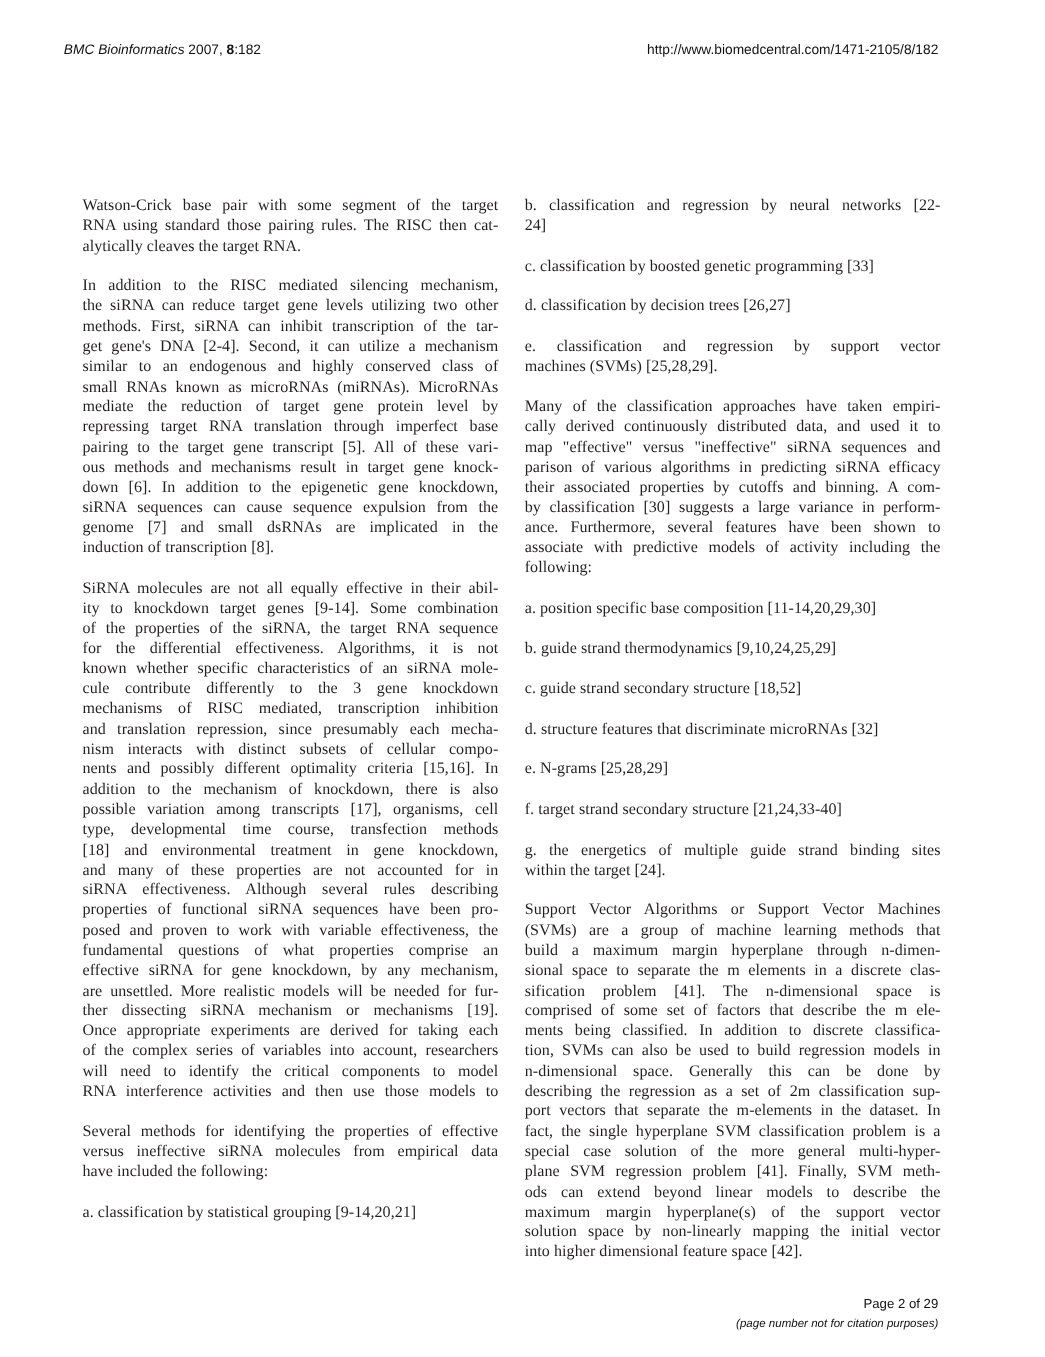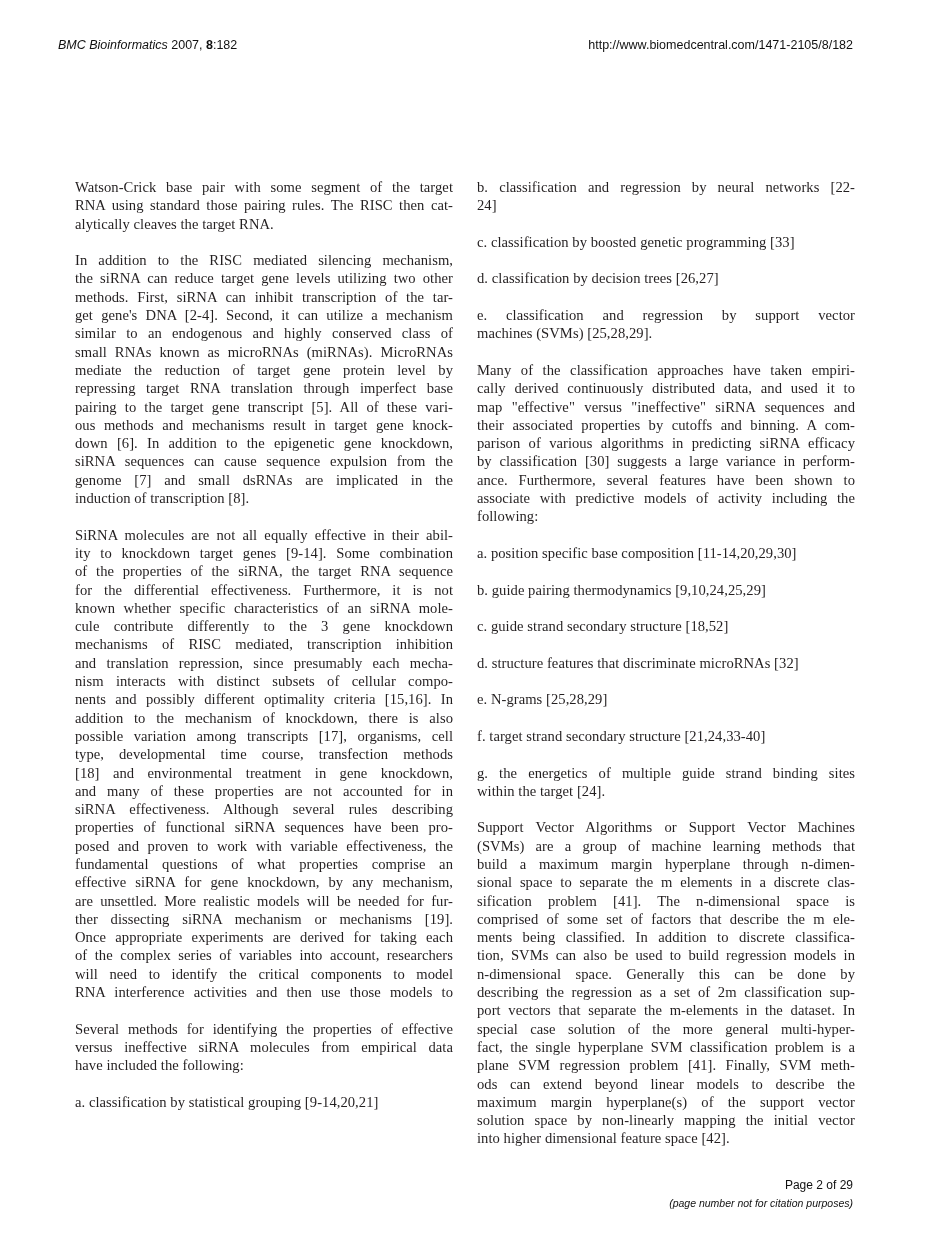--- a/index.html
+++ b/index.html
@@ -45,21 +45,21 @@
       <div class="ln">down [6]. In addition to the epigenetic gene knockdown,</div>
       <div class="ln">siRNA sequences can cause sequence expulsion from the</div>
       <div class="ln">genome [7] and small dsRNAs are implicated in the</div>
       <div class="ln last">induction of transcription [8].</div>
     </div>
     <div class="gap"></div>
     <div>
       <div class="ln">SiRNA molecules are not all equally effective in their abil-</div>
       <div class="ln">ity to knockdown target genes [9-14]. Some combination</div>
       <div class="ln">of the properties of the siRNA, the target RNA sequence</div>
-      <div class="ln">for the differential effectiveness. Furthermore, it is not</div>
+      <div class="ln">for the differential effectiveness. Algorithms, it is not</div>
       <div class="ln">known whether specific characteristics of an siRNA mole-</div>
       <div class="ln">cule contribute differently to the 3 gene knockdown</div>
       <div class="ln">mechanisms of RISC mediated, transcription inhibition</div>
       <div class="ln">and translation repression, since presumably each mecha-</div>
       <div class="ln">nism interacts with distinct subsets of cellular compo-</div>
       <div class="ln">nents and possibly different optimality criteria [15,16]. In</div>
       <div class="ln">addition to the mechanism of knockdown, there is also</div>
       <div class="ln">possible variation among transcripts [17], organisms, cell</div>
       <div class="ln">type, developmental time course, transfection methods</div>
       <div class="ln">[18] and environmental treatment in gene knockdown,</div>
@@ -103,34 +103,34 @@
     <div class="gap"></div>
     <div>
       <div class="ln">e. classification and regression by support vector</div>
       <div class="ln last">machines (SVMs) [25,28,29].</div>
     </div>
     <div class="gap"></div>
     <div>
       <div class="ln">Many of the classification approaches have taken empiri-</div>
       <div class="ln">cally derived continuously distributed data, and used it to</div>
       <div class="ln">map "effective" versus "ineffective" siRNA sequences and</div>
+      <div class="ln">parison of various algorithms in predicting siRNA efficacy</div>
       <div class="ln">their associated properties by cutoffs and binning. A com-</div>
-      <div class="ln">parison of various algorithms in predicting siRNA efficacy</div>
       <div class="ln">by classification [30] suggests a large variance in perform-</div>
       <div class="ln">ance. Furthermore, several features have been shown to</div>
       <div class="ln">associate with predictive models of activity including the</div>
       <div class="ln last">following:</div>
     </div>
     <div class="gap"></div>
     <div>
       <div class="ln last">a. position specific base composition [11-14,20,29,30]</div>
     </div>
     <div class="gap"></div>
     <div>
-      <div class="ln last">b. guide pairing thermodynamics [9,10,24,25,29]</div>
+      <div class="ln last">b. guide strand thermodynamics [9,10,24,25,29]</div>
     </div>
     <div class="gap"></div>
     <div>
       <div class="ln last">c. guide strand secondary structure [18,52]</div>
     </div>
     <div class="gap"></div>
     <div>
       <div class="ln last">d. structure features that discriminate microRNAs [32]</div>
     </div>
     <div class="gap"></div>
@@ -152,22 +152,22 @@
       <div class="ln">(SVMs) are a group of machine learning methods that</div>
       <div class="ln">build a maximum margin hyperplane through n-dimen-</div>
       <div class="ln">sional space to separate the m elements in a discrete clas-</div>
       <div class="ln">sification problem [41]. The n-dimensional space is</div>
       <div class="ln">comprised of some set of factors that describe the m ele-</div>
       <div class="ln">ments being classified. In addition to discrete classifica-</div>
       <div class="ln">tion, SVMs can also be used to build regression models in</div>
       <div class="ln">n-dimensional space. Generally this can be done by</div>
       <div class="ln">describing the regression as a set of 2m classification sup-</div>
       <div class="ln">port vectors that separate the m-elements in the dataset. In</div>
+      <div class="ln">fact, the single hyperplane SVM classification problem is a</div>
       <div class="ln">special case solution of the more general multi-hyper-</div>
-      <div class="ln">fact, the single hyperplane SVM classification problem is a</div>
       <div class="ln">plane SVM regression problem [41]. Finally, SVM meth-</div>
       <div class="ln">ods can extend beyond linear models to describe the</div>
       <div class="ln">maximum margin hyperplane(s) of the support vector</div>
       <div class="ln">solution space by non-linearly mapping the initial vector</div>
       <div class="ln last">into higher dimensional feature space [42].</div>
     </div>
   </div>
 
 <div class="footer pg">Page 2 of 29</div>
 <div class="footer note">(page number not for citation purposes)</div>

